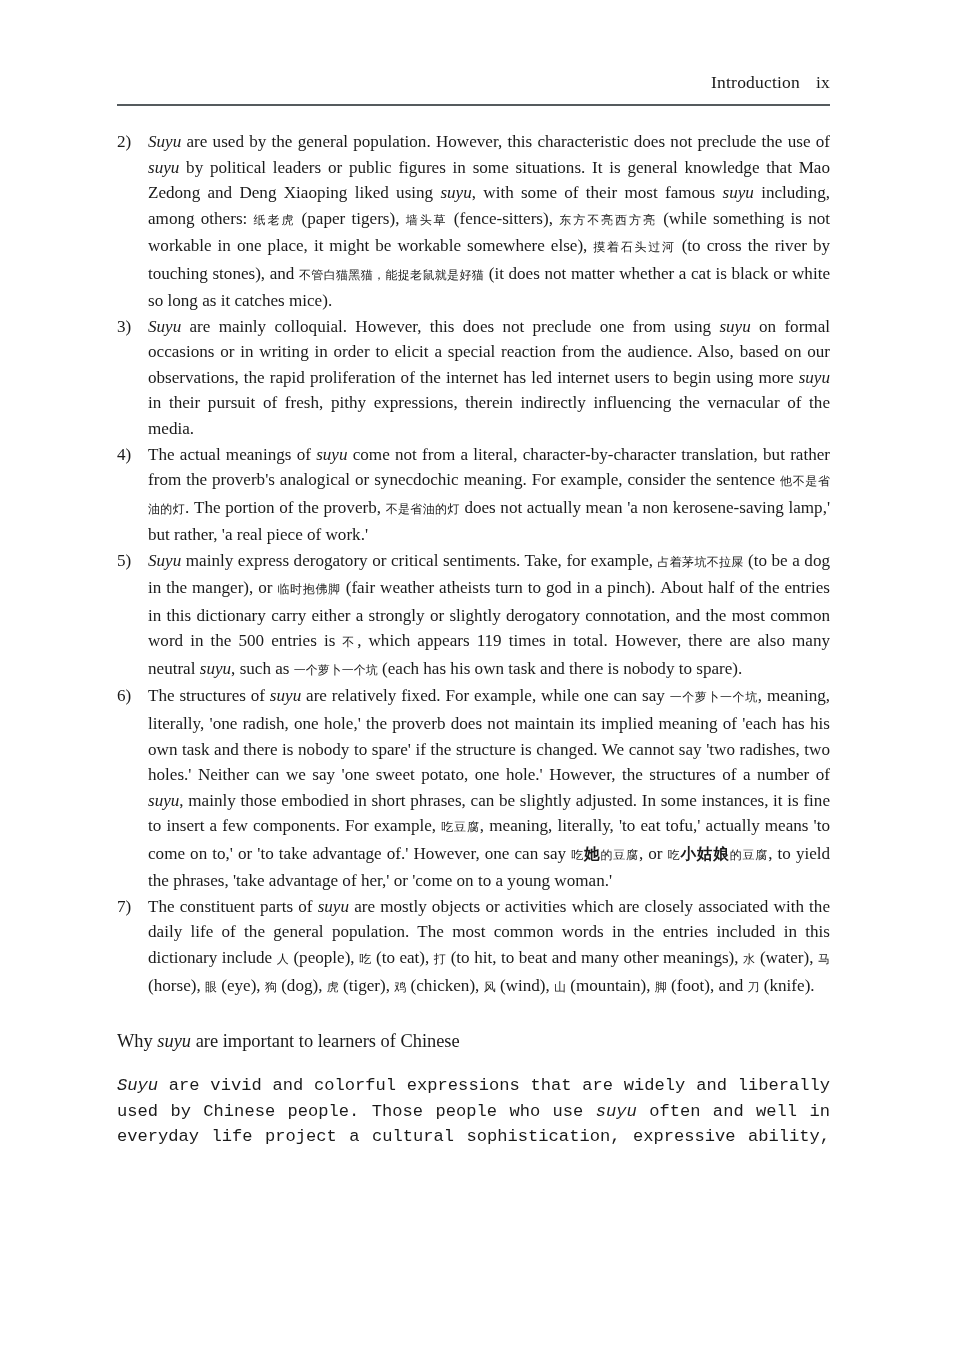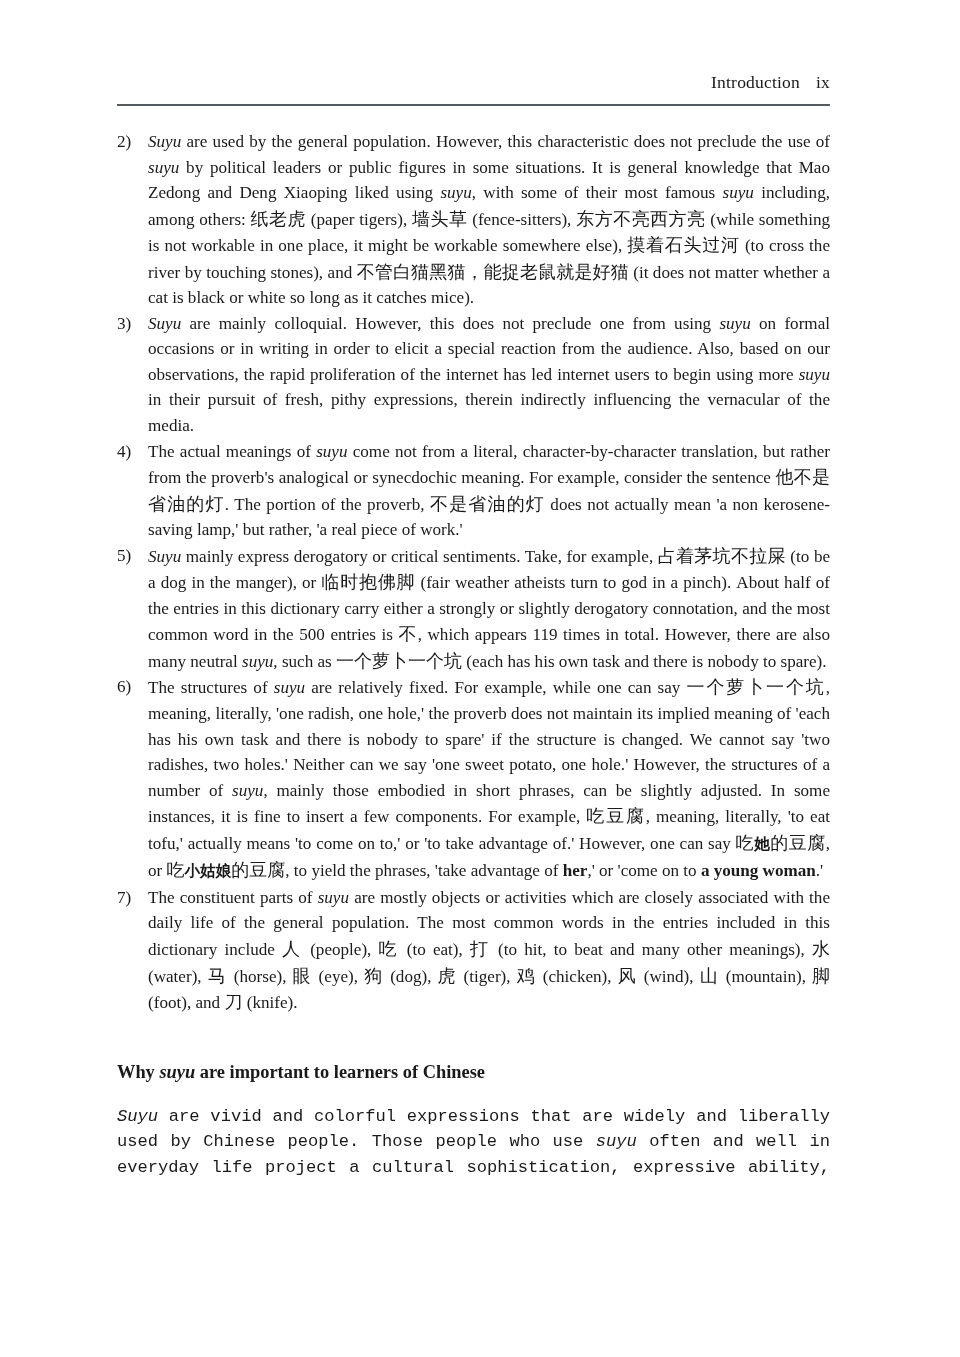--- a/index.html
+++ b/index.html
@@ -68,39 +68,39 @@
     position: absolute;
     left: 0;
     top: 0;
     width: 26px;
     text-align: left;
     font-size: 17.1px;
     line-height: 25.55px;
   }
   .zh {
     font-family: "DejaVu Sans", "Liberation Sans", sans-serif;
-    font-size: 18px;
+    font-size: 12px;
     letter-spacing: 0;
   }
   .zh-b {
     font-family: "DejaVu Sans", "Liberation Sans", sans-serif;
     font-size: 15.6px;
     font-weight: bold;
   }
   i, .it { font-style: italic; }
-  b, .bd { font-weight: bold; }
+  b, .bd { font-weight: normal; }
 
   h2.section-head {
     font-size: 18.4px;
     line-height: 24px;
     font-weight: bold;
     margin: 0;
     padding: 0;
   }
-  .head-wrap { margin-top: 44px; }
+  .head-wrap { margin-top: 29px; }
   p.body-par {
     font-size: 17.1px;
     line-height: 25.55px;
     text-align: justify;
     text-justify: inter-word;
     margin: 0;
     hyphens: none;
   }
   .par-wrap { margin-top: 20px; }
   

